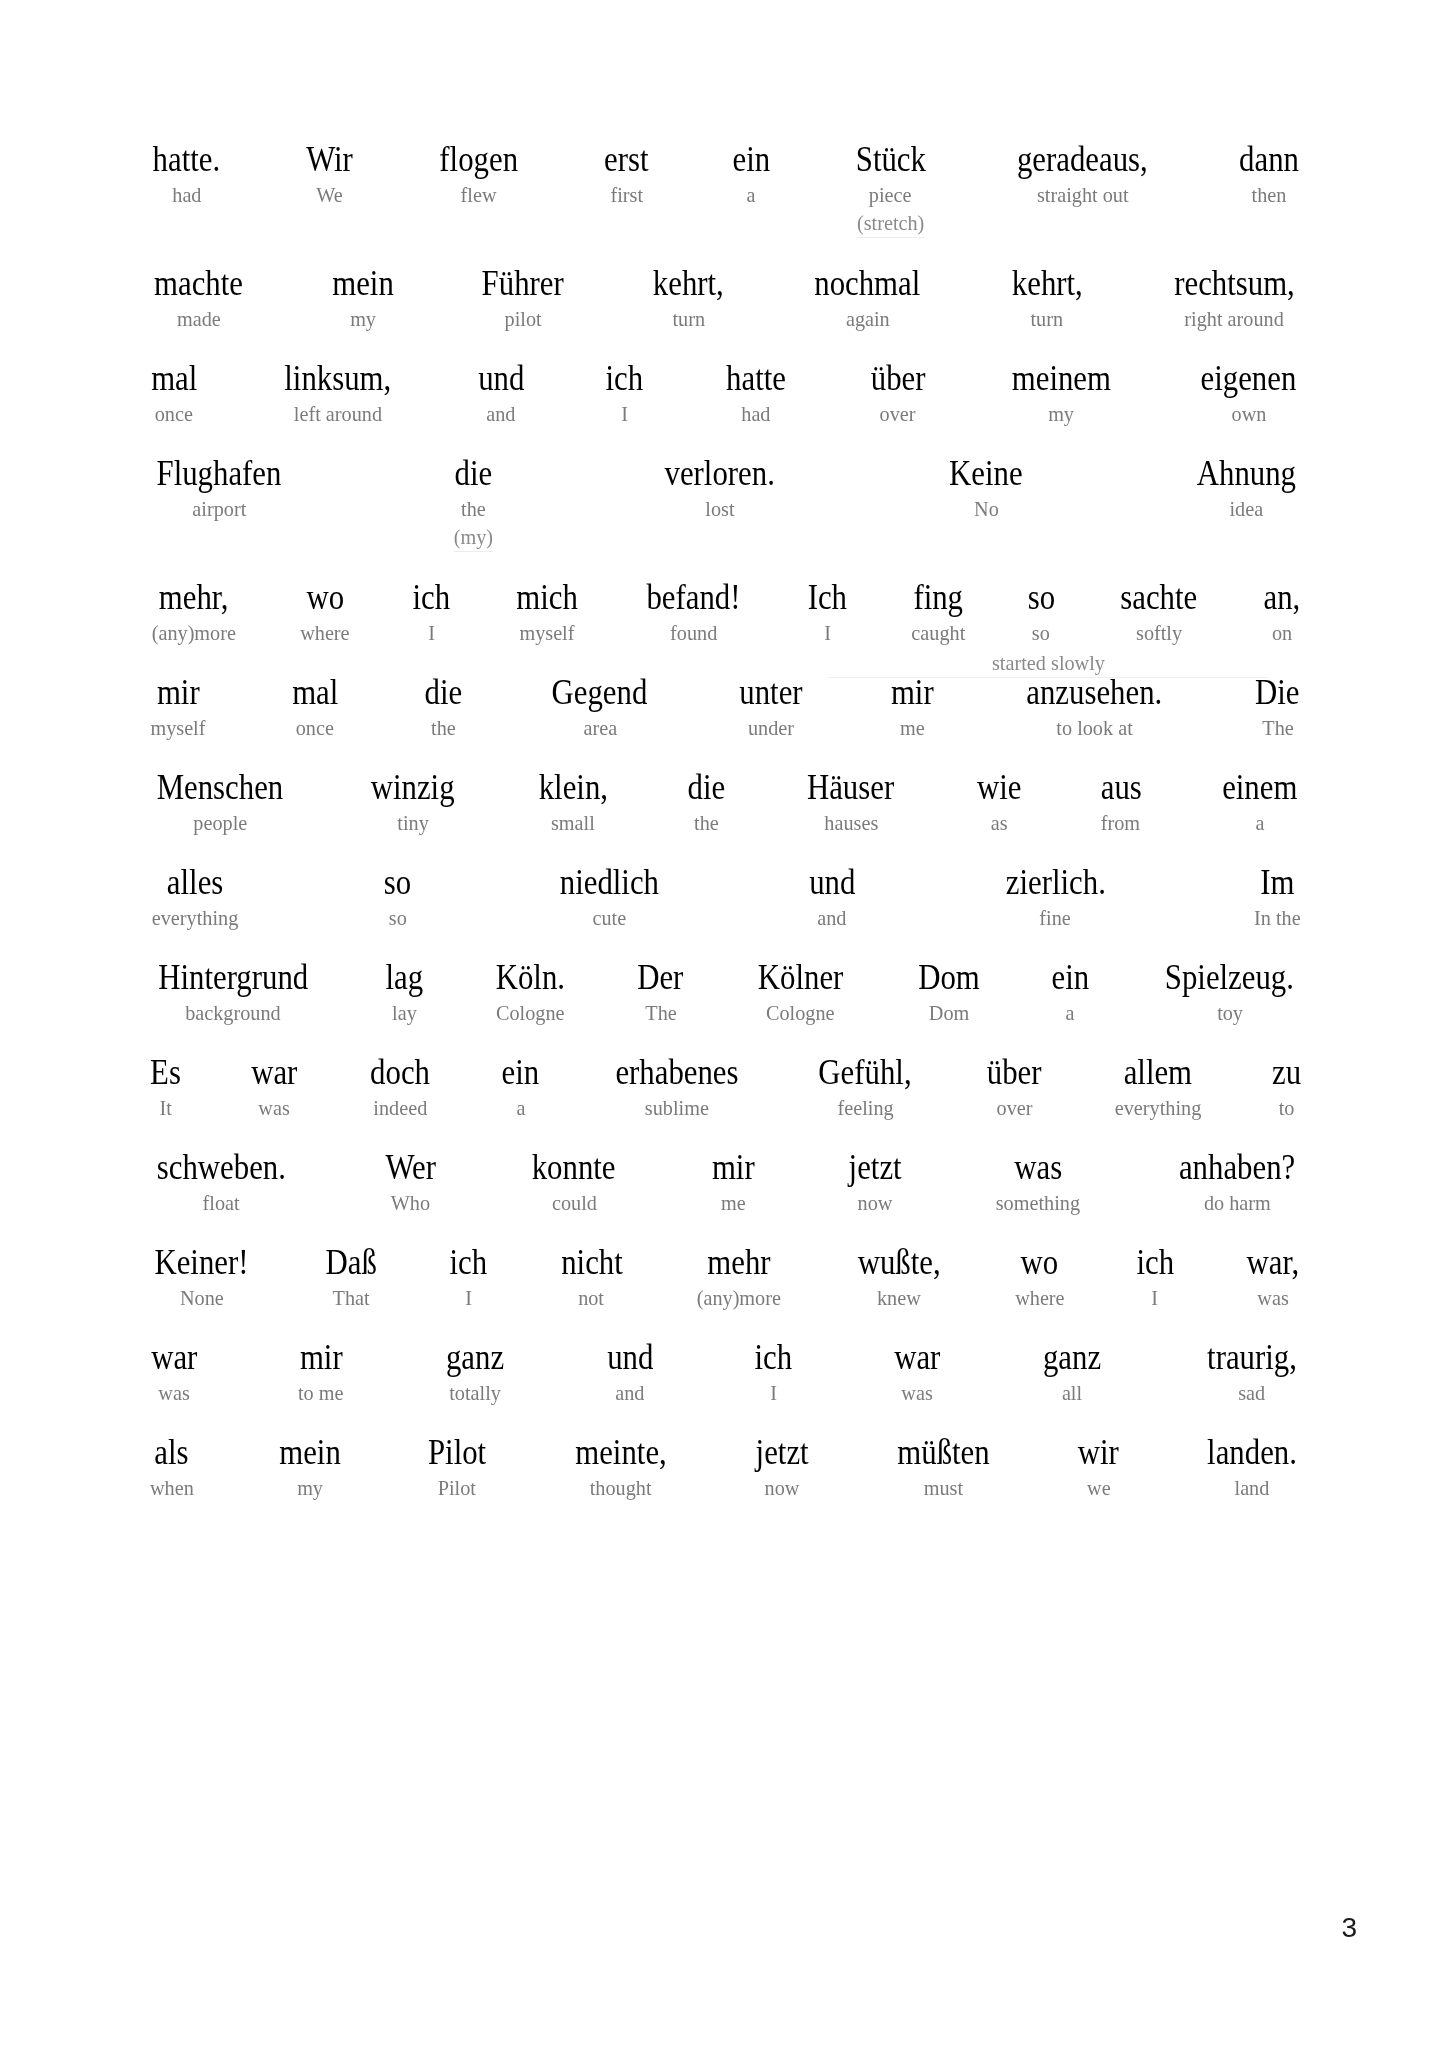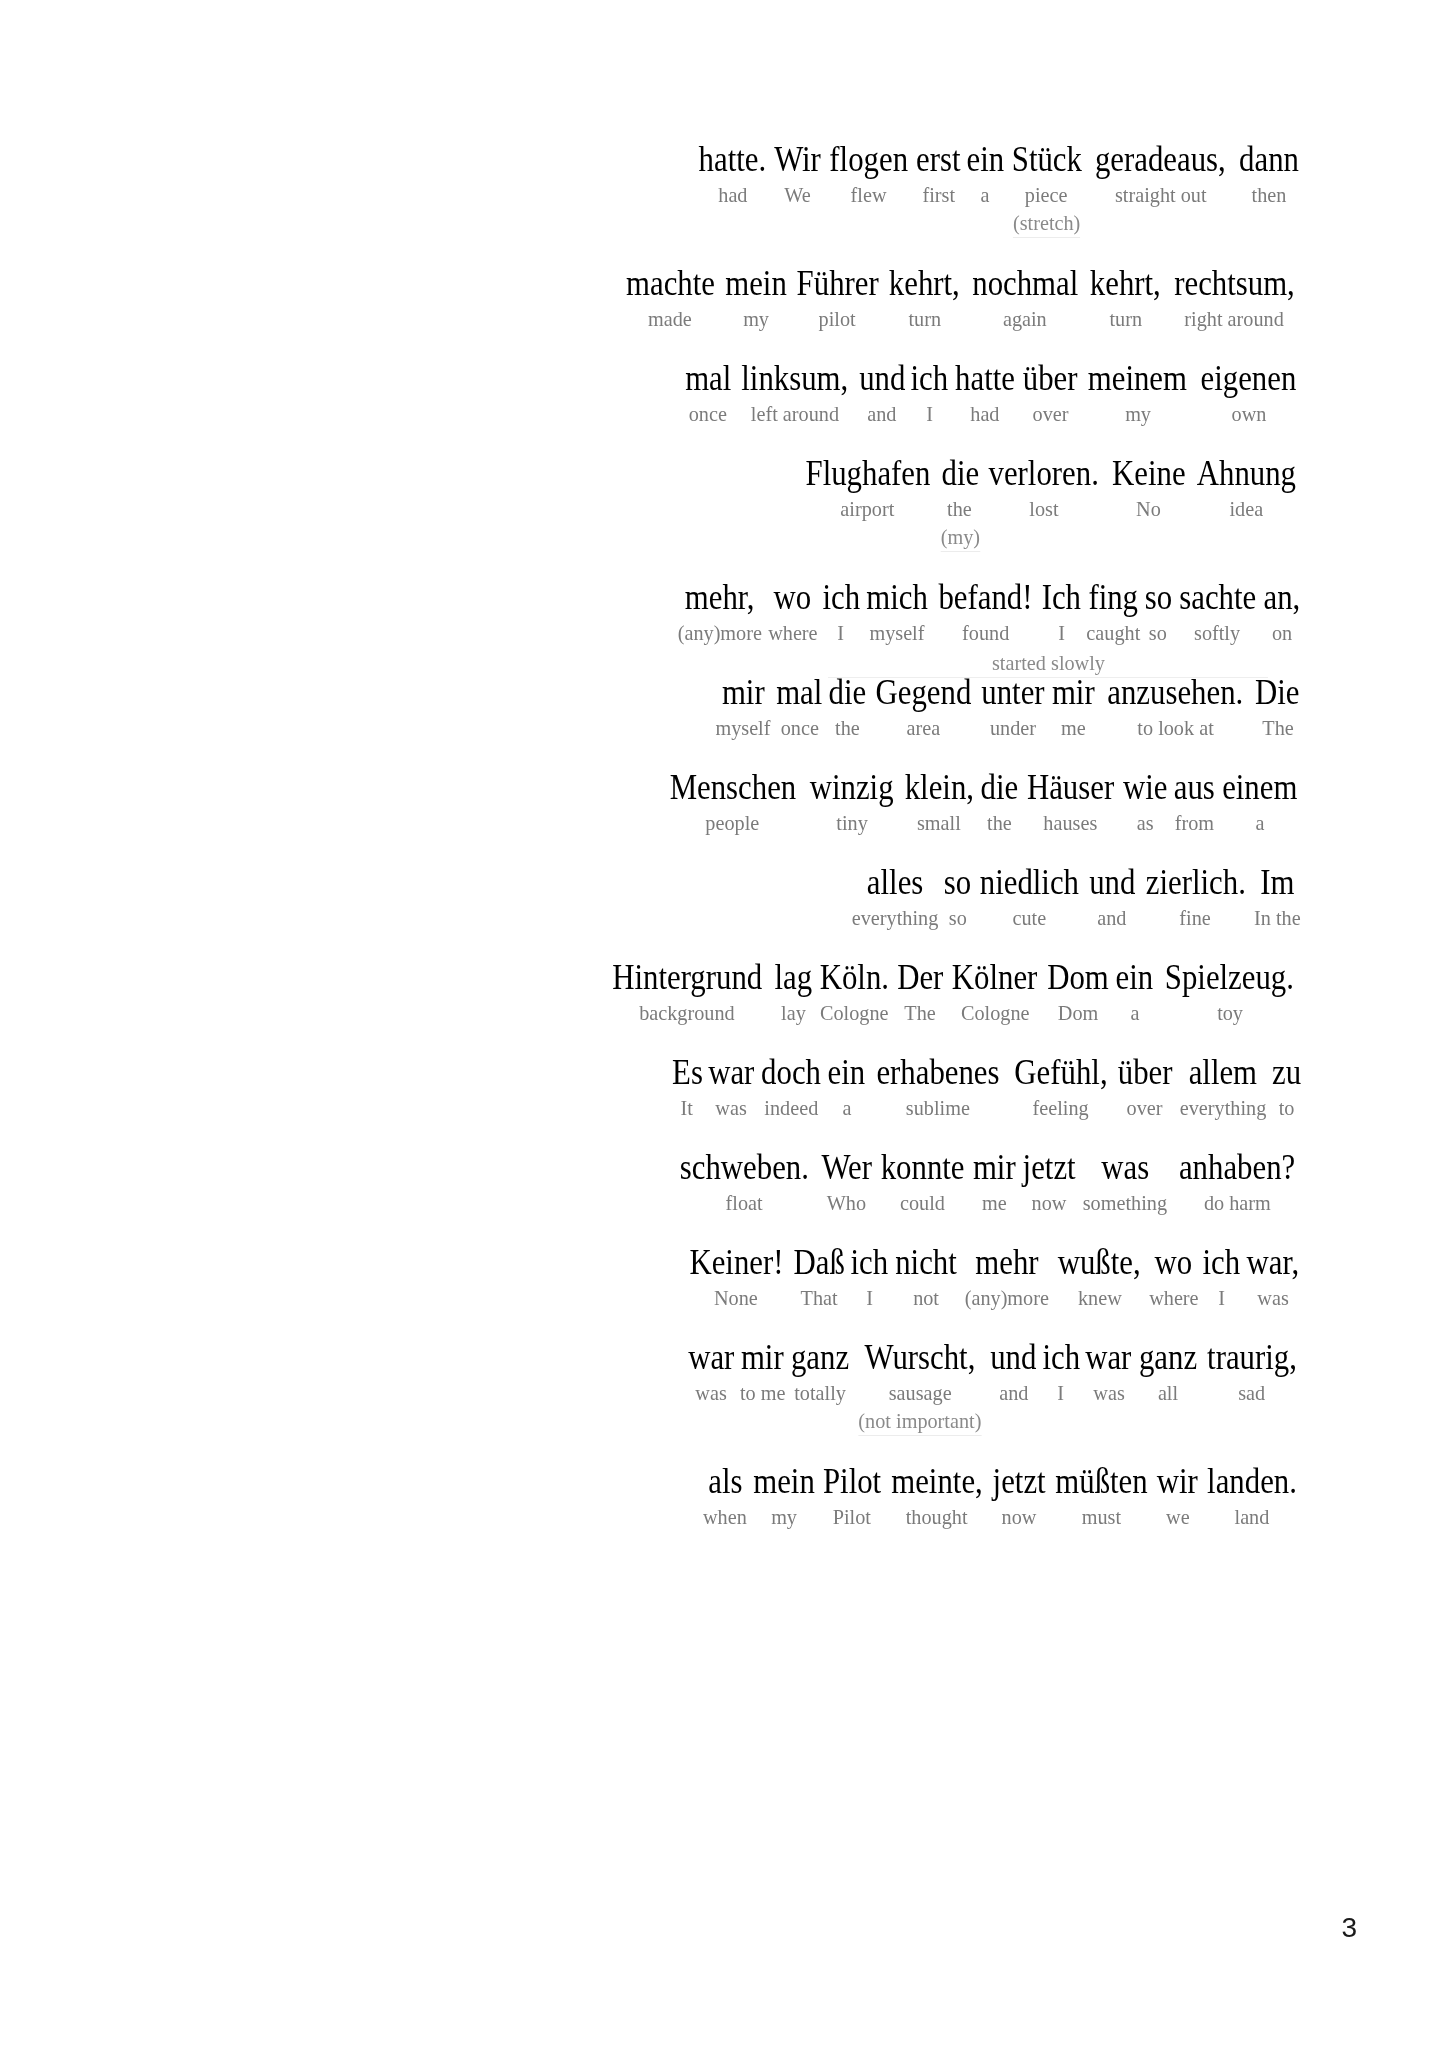--- a/index.html
+++ b/index.html
@@ -28,21 +28,21 @@
     left: 148px;
     top: 140px;
     width: 1155px;
   }
 
   
   .line {
     display: flex;
     flex-direction: row;
     align-items: flex-start;
-    justify-content: flex-end;
+    justify-content: space-between;
     width: 100%;
     margin-bottom: 26px;
     position: relative;
   }
 
   
   .tok {
     display: flex;
     flex-direction: column;
     align-items: center;
@@ -520,25 +520,20 @@
         </div>
         <div class="tok">
           <div class="de">mir</div>
           <div class="en">to me</div>
         </div>
         <div class="tok">
           <div class="de">ganz</div>
           <div class="en">totally</div>
         </div>
         <div class="tok">
-          <div class="de">Wurscht,</div>
-          <div class="en">sausage</div>
-          <div class="en2">(not important)</div>
-        </div>
-        <div class="tok">
           <div class="de">und</div>
           <div class="en">and</div>
         </div>
         <div class="tok">
           <div class="de">ich</div>
           <div class="en">I</div>
         </div>
         <div class="tok">
           <div class="de">war</div>
           <div class="en">was</div>

